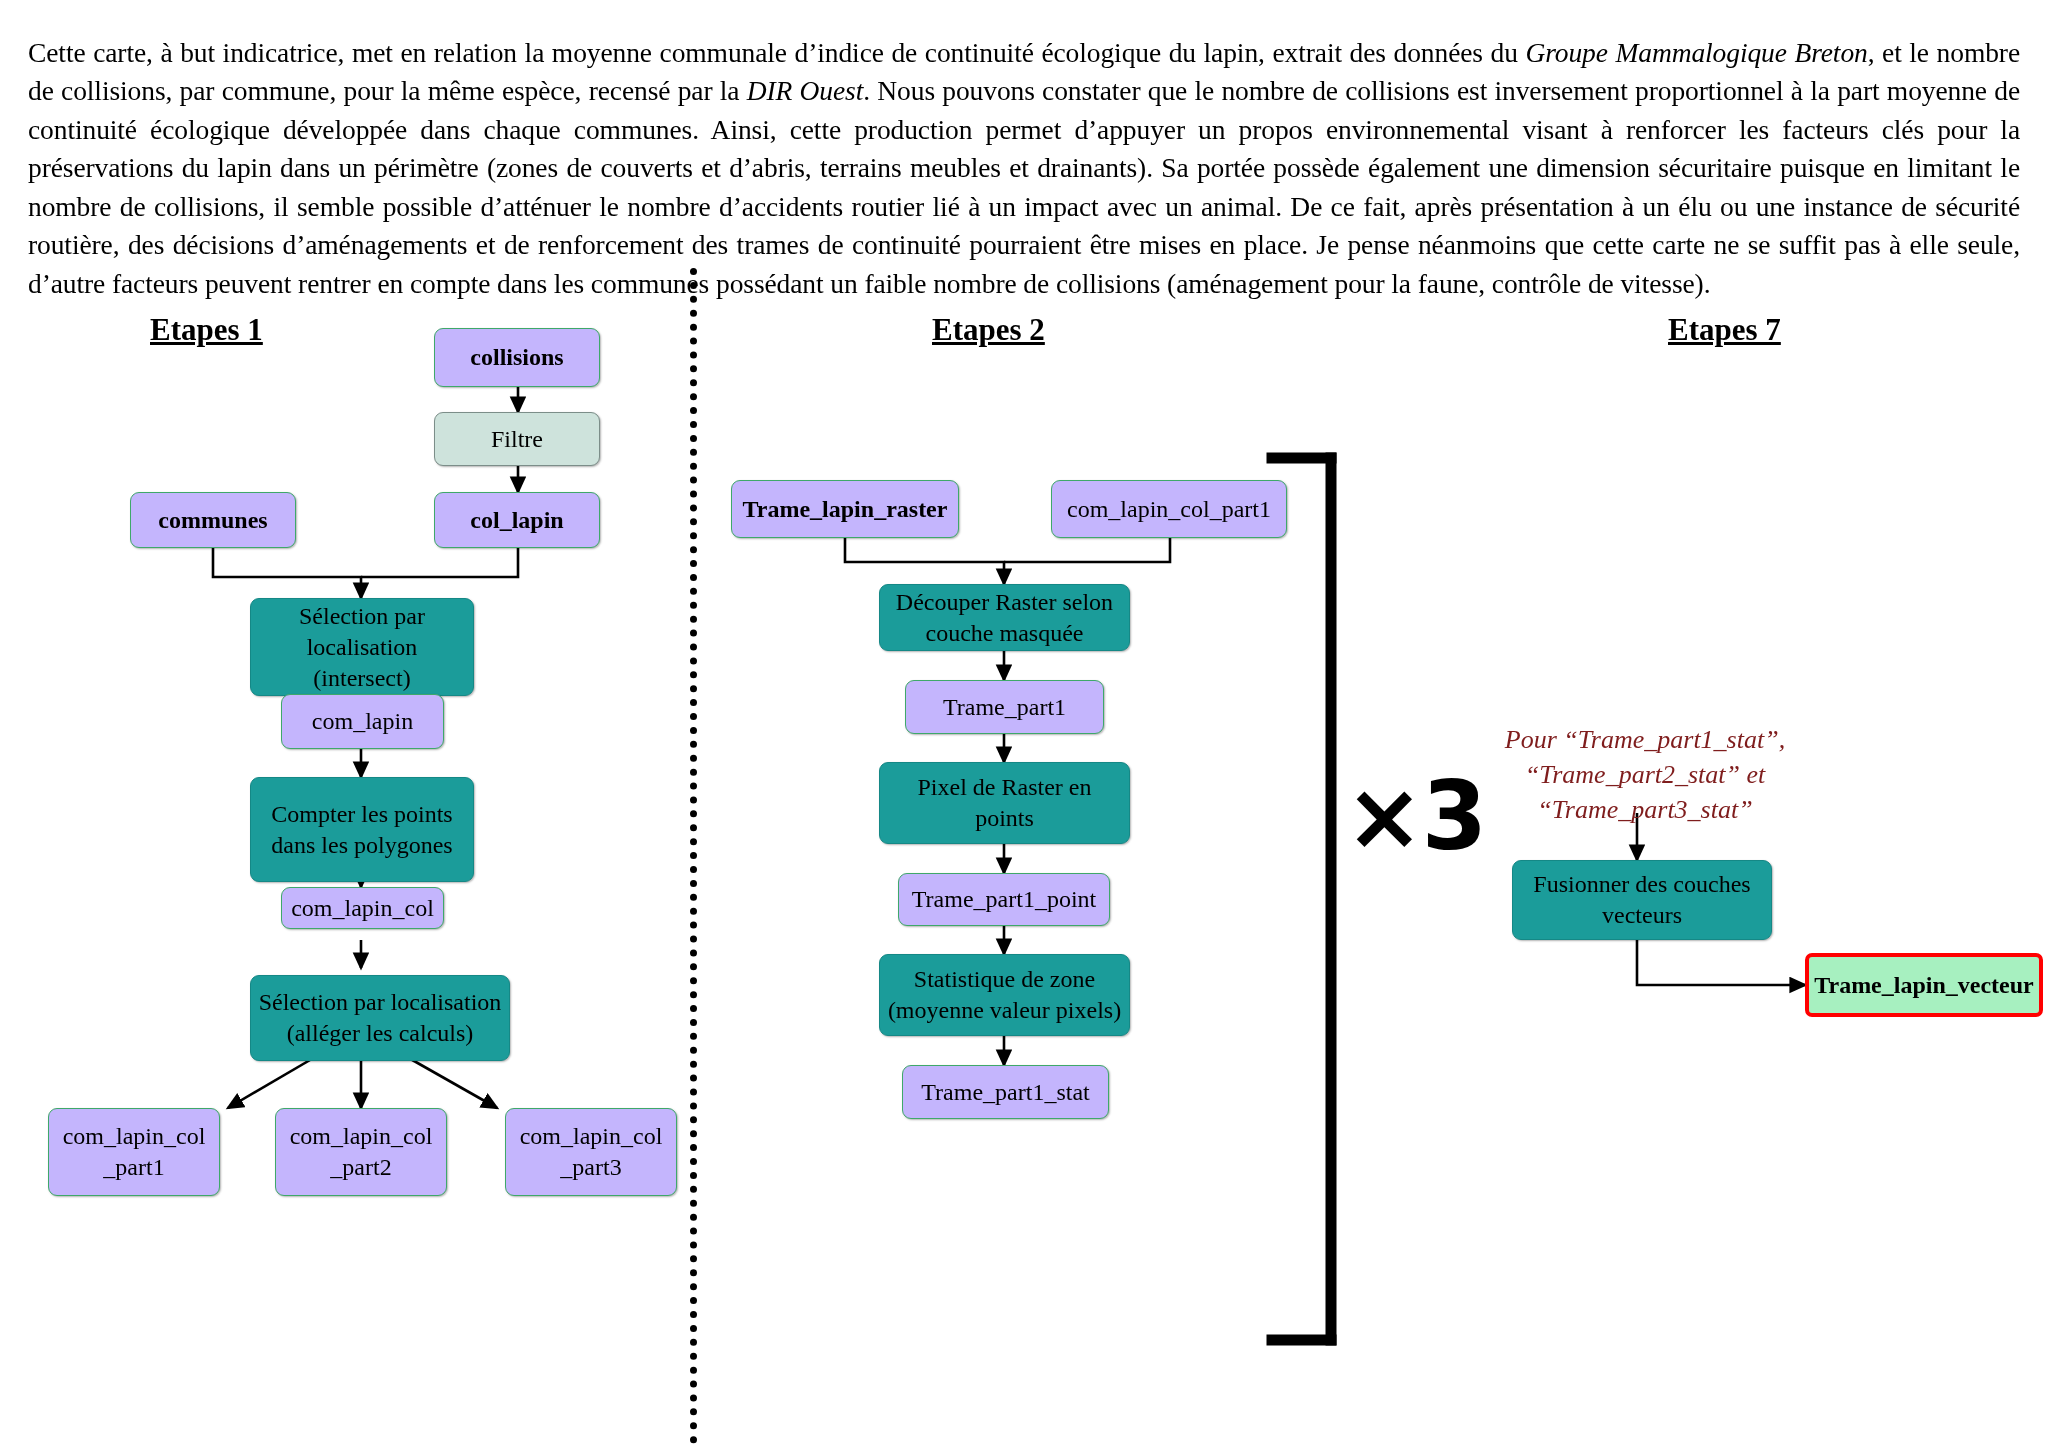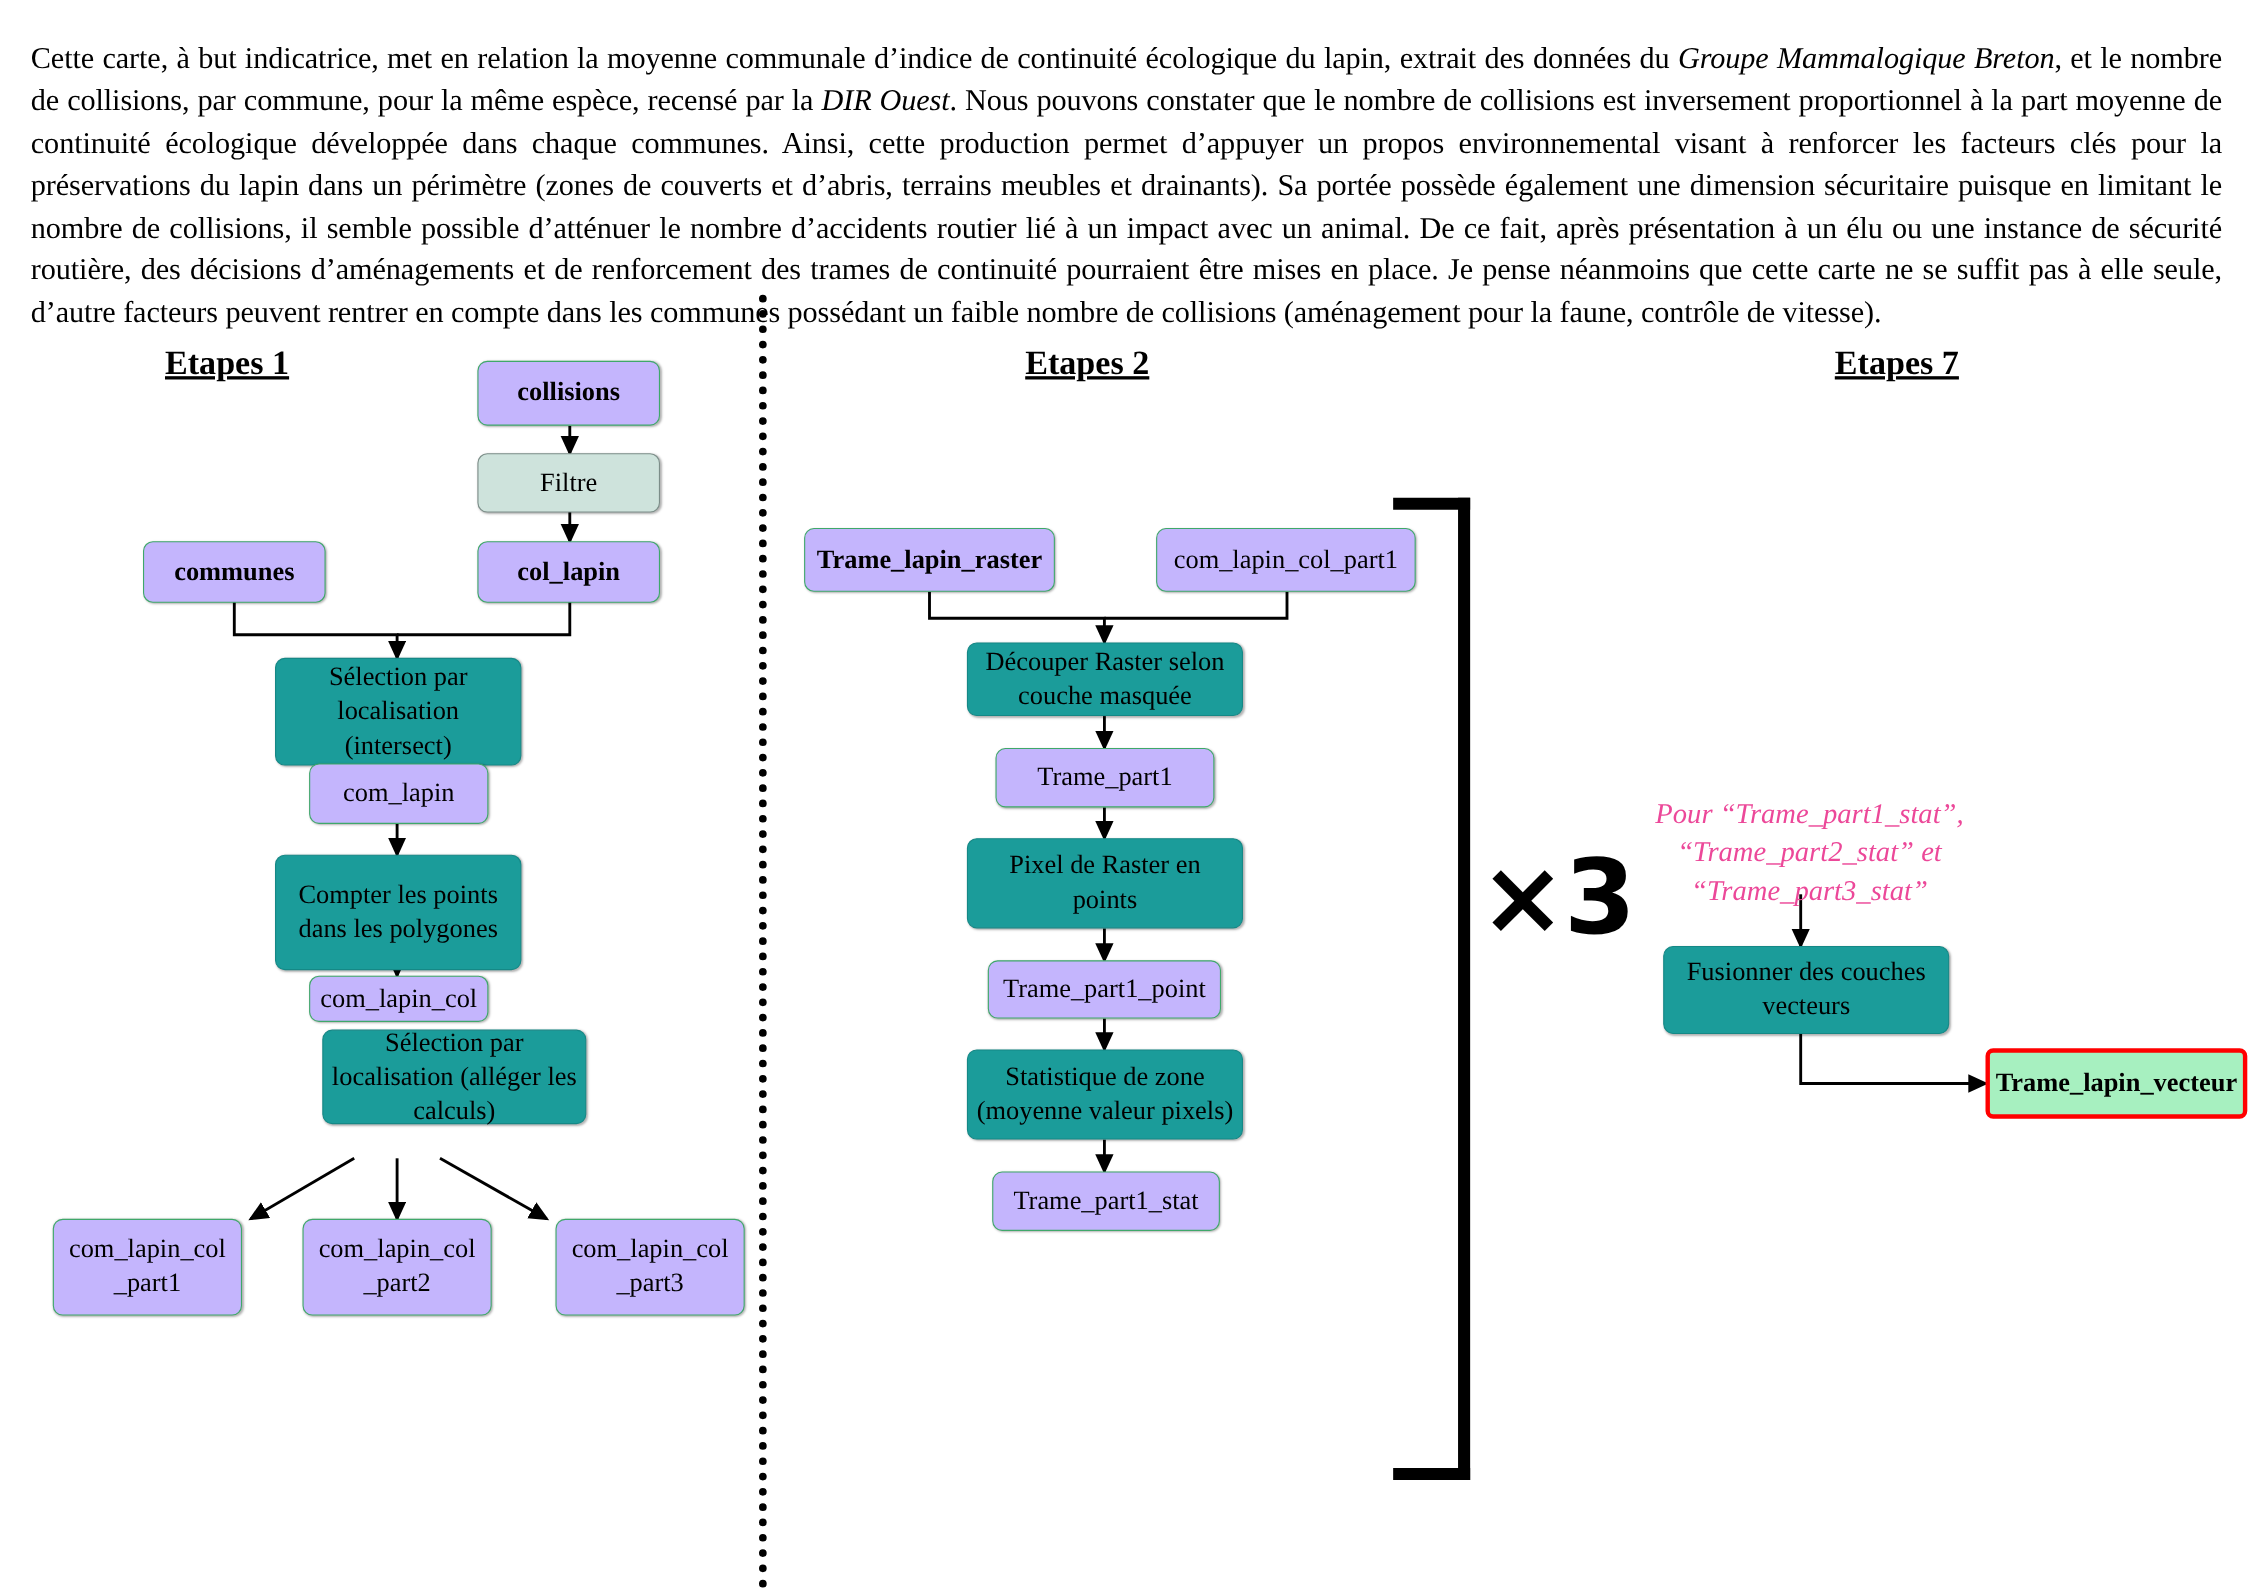--- a/index.html
+++ b/index.html
@@ -112,21 +112,21 @@
     line-height: 94px;
     letter-spacing: -2px;
     color: #000000;
   }
   #repeat-note {
     position: absolute;
     font-style: italic;
     font-size: 26px;
     line-height: 35px;
     text-align: center;
-    color: #ec4899;
+    color: #7f1d1d;
     width: 330px;
   }
 </style>
 </head>
 <body>
 
 <div id="page">
 
   <p id="intro"><span>Cette carte, à but indicatrice, met en relation la moyenne communale d’indice de continuité écologique du lapin, extrait des données du </span><span class="it">Groupe Mammalogique Breton</span><span>, et le nombre de collisions, par commune, pour la même espèce, recensé par la </span><span class="it">DIR Ouest</span><span>. Nous pouvons constater que le nombre de collisions est inversement proportionnel à la part moyenne de continuité écologique développée dans chaque communes. Ainsi, cette production permet d’appuyer un propos environnemental visant à renforcer les facteurs clés pour la préservations du lapin dans un périmètre (zones de couverts et d’abris, terrains meubles et drainants). Sa portée possède également une dimension sécuritaire puisque en limitant le nombre de collisions, il semble possible d’atténuer le nombre d’accidents routier lié à un impact avec un animal. De ce fait,  après présentation à un élu ou une instance de sécurité routière, des décisions d’aménagements et de renforcement des trames de continuité pourraient être mises en place. Je pense néanmoins que cette carte ne se suffit pas à elle seule, d’autre facteurs peuvent rentrer en compte dans les communes possédant un faible nombre de collisions (aménagement pour la faune, contrôle de vitesse).</span></p>
 
@@ -209,21 +209,21 @@
     <div class="node data bold" style="left:434px; top:152px; width:166px; height:56px;">col_lapin</div>
 
     <div class="node proc" style="left:250px; top:258px; width:224px; height:98px;">Sélection par localisation (intersect)</div>
 
     <div class="node data" style="left:281px; top:354px; width:163px; height:55px;">com_lapin</div>
 
     <div class="node proc" style="left:250px; top:437px; width:224px; height:105px;">Compter les points dans les polygones</div>
 
     <div class="node data" style="left:281px; top:547px; width:163px; height:42px;">com_lapin_col</div>
 
-    <div class="node proc" style="left:250px; top:596px; width:240px; height:86px;margin-left:43px;">Sélection par localisation (alléger les calculs)</div>
+    <div class="node proc" style="left:250px; top:635px; width:260px; height:86px;">Sélection par localisation (alléger les calculs)</div>
 
     <div class="node data" style="left:48px; top:768px; width:172px; height:88px;">com_lapin_col _part1</div>
 
     <div class="node data" style="left:275px; top:768px; width:172px; height:88px;">com_lapin_col _part2</div>
 
     <div class="node data" style="left:505px; top:768px; width:172px; height:88px;">com_lapin_col _part3</div>
 
     <div class="node data bold" style="left:731px; top:140px; width:228px; height:58px;">Trame_lapin_raster</div>
 
     <div class="node data" style="left:1051px; top:140px; width:236px; height:58px;">com_lapin_col_part1</div>

